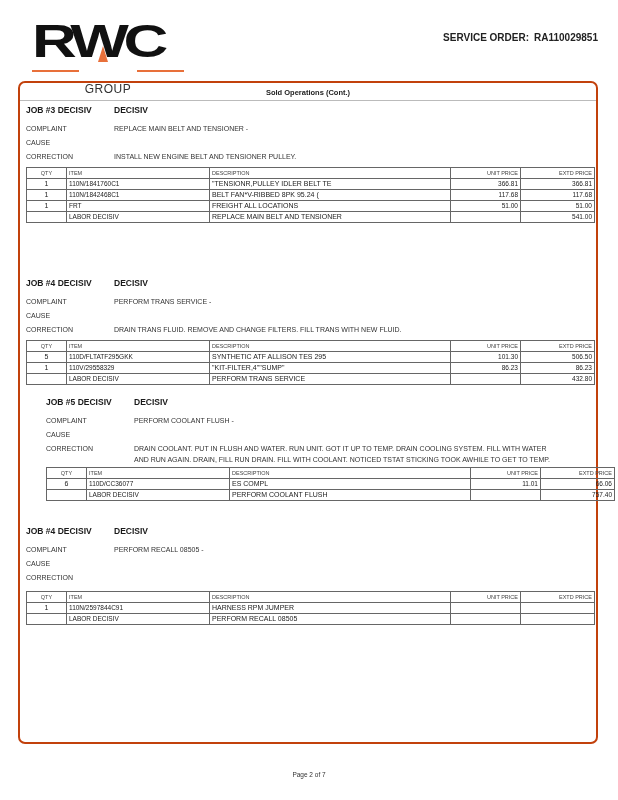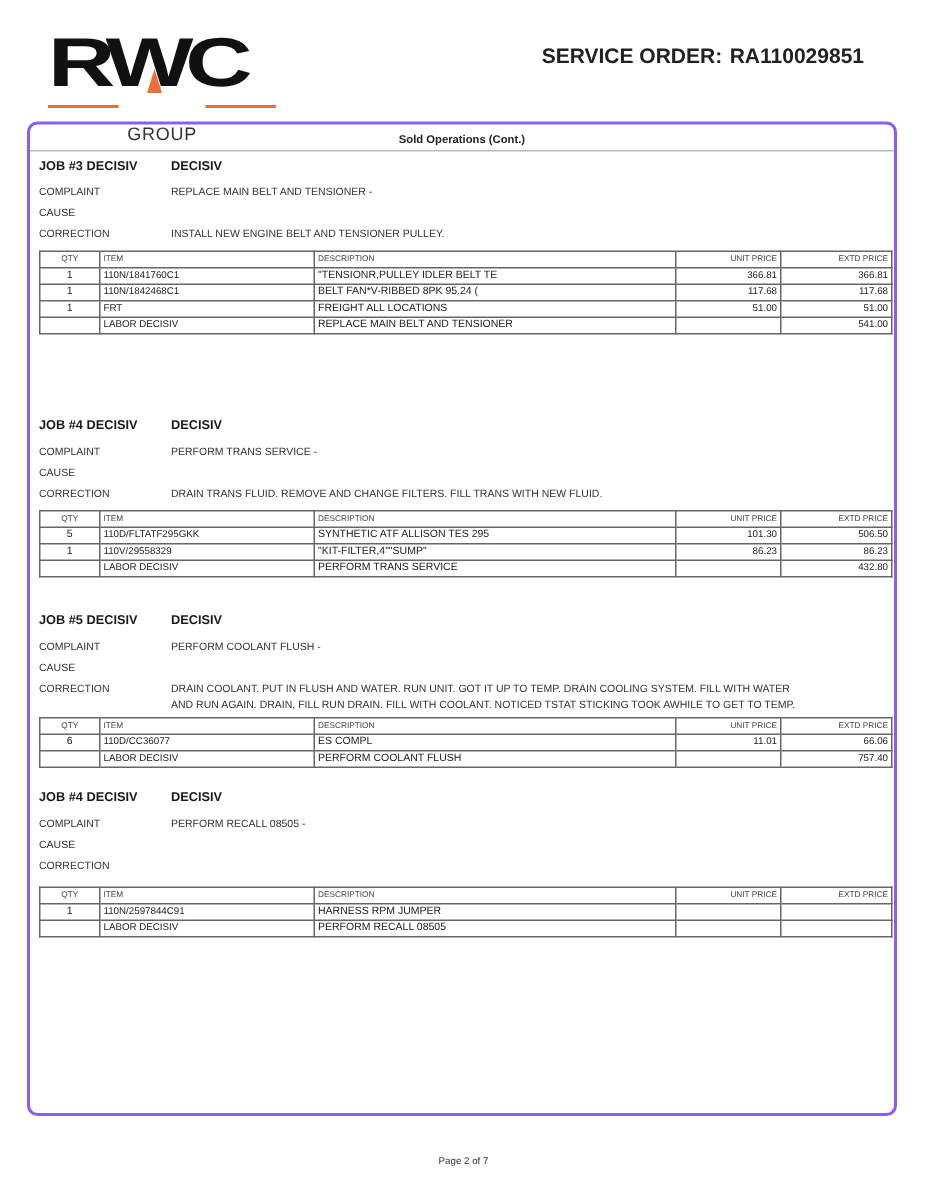--- a/index.html
+++ b/index.html
@@ -7,25 +7,25 @@
   body { position: relative; font-family: "Liberation Sans", "DejaVu Sans", sans-serif; color: #1a1a1a; overflow: hidden; }
 
   
   .logo { position: absolute; left: 32px; top: 20px; width: 152px; height: 58px; text-decoration: underline; }
   .logo-letters { position: absolute; left: 0; top: 0; width: 152px; height: 42px; font-family: "Liberation Sans", sans-serif; font-weight: bold; font-size: 46px; letter-spacing: -4px; line-height: 42px; color: #111; transform: scaleX(1.35); transform-origin: left center; }
   .logo-accent { position: absolute; left: 66px; top: 26px; width: 0; height: 0; border-left: 5px solid transparent; border-right: 5px solid transparent; border-bottom: 16px solid #e8703a; }
   .logo-group { position: absolute; left: 0; top: 44px; width: 152px; height: 14px; display: flex; align-items: center; justify-content: center; gap: 4px; }
   .logo-line { flex: 1; height: 1.5px; background: #e8703a; }
   .logo-group-text { font-size: 12px; color: #333; letter-spacing: 0.5px; padding: 0 2px; margin-top: 36px; }
 
-  .order-info { position: absolute; right: 42px; top: 30px; text-align: right; font-size: 14px; font-weight: bold; color: #222; line-height: 15px; }
+  .order-info { position: absolute; right: 20px; top: 30px; text-align: right; font-size: 10px; font-weight: bold; color: #222; line-height: 15px; }
   .order-info .row span.label { margin-right: 5px; }
 
   
-  .frame { position: absolute; left: 18px; top: 81px; width: 580px; height: 663px; border: 2px solid #8b5cf6; border-radius: 7px; }
+  .frame { position: absolute; left: 18px; top: 81px; width: 580px; height: 663px; border: 2px solid #c2410c; border-radius: 7px; }
   .frame-title { position: absolute; left: 0; right: 0; top: 5px; text-align: center; font-size: 7.5px; font-weight: bold; color: #222; }
   .frame-title-rule { position: absolute; left: 0; right: 0; top: 17px; height: 0; border-top: 1px solid #bbb; }
 
   
   .job { position: absolute; left: 6px; width: 568px; }
   .job-head { display: flex; font-size: 8.5px; font-weight: bold; color: #1a1a1a; height: 14px; align-items: flex-start; }
   .job-head .job-no { width: 88px; }
   .field { display: flex; font-size: 7px; color: #333; line-height: 11px; margin-top: 3px; }
   .field .flabel { width: 88px; flex-shrink: 0; }
   .field .fval { width: 420px; }
@@ -175,21 +175,21 @@
         <td class="c-qty"></td>
         <td class="c-item">LABOR DECISIV</td>
         <td class="c-desc">PERFORM TRANS SERVICE</td>
         <td class="c-unit"></td>
         <td class="c-ext">432.80</td>
       </tr>
     </tbody>
       </table>
   </div>
 
-  <div class="job" style="top:325px;">
+  <div class="job" style="top:314px;margin-left:20px;">
     <div class="job-head">
       <span class="job-no">JOB #5  DECISIV</span>
       <span>DECISIV</span>
     </div>
     <div class="fields">
       <div class="field">
           <span class="flabel">COMPLAINT</span>
           <span class="fval">PERFORM COOLANT FLUSH -</span>
         </div>
       <div class="field">

